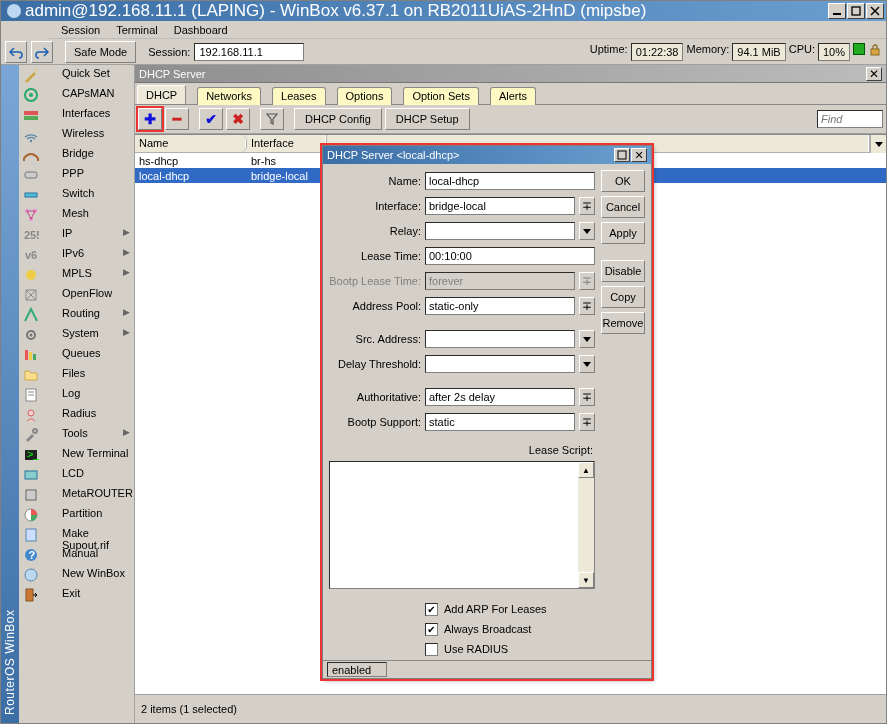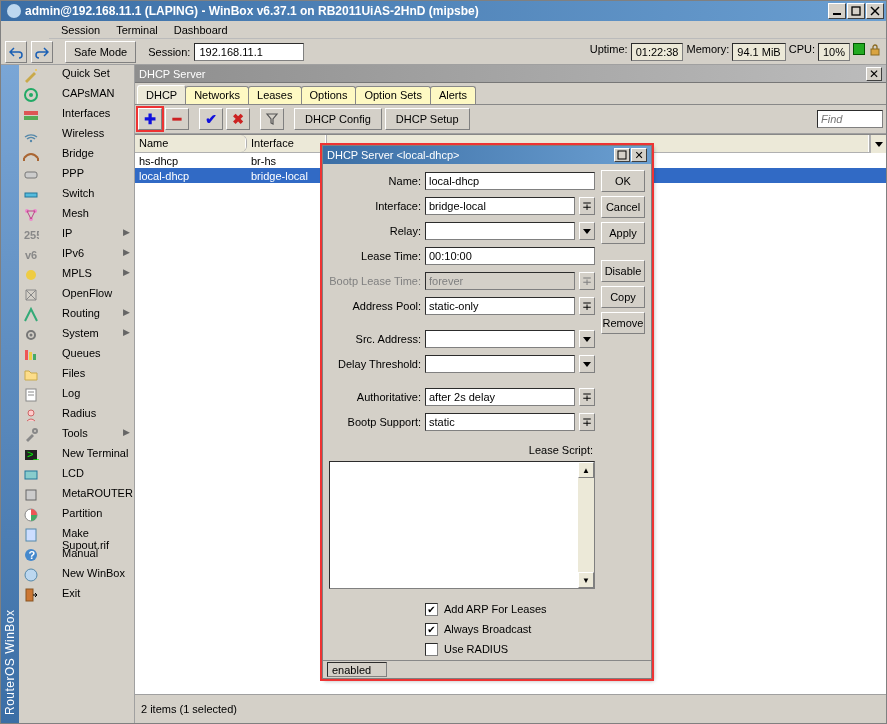--- a/index.html
+++ b/index.html
@@ -2,21 +2,21 @@
 <html><head>
 <meta charset="utf-8">
 <style>
 * { box-sizing: border-box; margin: 0; padding: 0; font-family: "Tahoma", "Segoe UI", sans-serif; font-size: 11px; }
 html, body { width: 887px; height: 724px; overflow: hidden; }
 body { background: #d4d0c8; display: flex; flex-direction: column; border: 1px solid #808080; }
 
 
 .titlebar { background: linear-gradient(to right, #3b6ea5, #6b9fd1); height: 20px; display: flex; align-items: center; color: #fff; padding: 0 2px; }
 .titlebar .tb-icon { width: 14px; height: 14px; border-radius: 50%; background: #bcd7ef; margin: 0 4px; }
-.titlebar .title-text { flex: 1; font-weight: bold; font-size: 12px; white-space: nowrap; overflow: hidden; }
+.titlebar .title-text { flex: 1; font-weight: normal; font-size: 17px; white-space: nowrap; overflow: hidden; }
 .titlebar .win-btns { display: flex; gap: 0; }
 .titlebar .win-btn { width: 18px; height: 16px; background: #d4d0c8; border: 1px solid #fff; border-right-color:#404040; border-bottom-color:#404040; display:flex; align-items:center; justify-content:center; color:#000; font-weight:bold; font-size:10px; line-height:10px; cursor:default; margin-left:1px;}
 .titlebar .win-btn svg { width:10px; height:10px; }
 
 
 .menubar { height: 18px; background: #d4d0c8; display: flex; align-items: center; padding: 0 4px; border-bottom: 1px solid #bbb; margin-left: 48px; }
 .menubar .menu-item { padding: 1px 8px; cursor: default; }
 
 
 .app-toolbar { height: 26px; background: #d4d0c8; display: flex; align-items: center; padding: 0 4px; gap: 4px; border-bottom: 1px solid #a0a0a0; }
@@ -41,21 +41,21 @@
 .side-item { display:flex; align-items:flex-start; height:20px; padding:0 4px; gap:23px; cursor:default; position:relative; }
 .side-item .sicon { width:16px; height:16px; display:flex; align-items:center; justify-content:center; }
 .side-item .sicon svg { width:16px; height:16px; }
 .side-item .arrow { margin-left:auto; color:#666; font-size:9px; }
 
 
 .main { flex:1; display:flex; flex-direction:column; min-width:0; min-height:0; position:relative; }
 .inner-titlebar { background: linear-gradient(to right, #8e8e8e, #bcbcbc); height:18px; color:#fff; display:flex; align-items:center; padding:0 4px; font-size:11px; border-bottom:1px solid #777; }
 .inner-titlebar .inner-close { margin-left:auto; width:16px; height:14px; background:#d4d0c8; border:1px solid #fff; border-right-color:#404040; border-bottom-color:#404040; display:flex; align-items:center; justify-content:center; color:#000; font-size:12px; }
 
-.tabstrip { background:#d4d0c8; display:flex; align-items:flex-start; height:22px; padding:2px 2px 0 2px; border-bottom:1px solid #888; gap:0; }
+.tabstrip { background:#d4d0c8; display:flex; align-items:center; height:22px; padding:2px 2px 0 2px; border-bottom:1px solid #888; gap:12px; }
 .tab { padding: 2px 8px 3px; border:1px solid #888; border-bottom:none; background:#fef9c3; margin-right:-1px; cursor:default; position:relative; top:1px; border-radius:3px 3px 0 0; }
 .tab.active { background:#ece9d8; border-color:#fff #888 #ece9d8 #fff; z-index:3; padding-top:3px; top:0; }
 
 
 .actionbar { background:#d4d0c8; display:flex; align-items:center; gap:3px; padding:3px; border-bottom:1px solid #a0a0a0; position:relative; }
 .actionbar .abtn { width:24px; height:22px; border:1px solid #fff; border-right-color:#808080; border-bottom-color:#808080; display:flex; align-items:center; justify-content:center; font-weight:bold; font-size:14px; cursor:default; }
 .actionbar .abtn.red-hl { outline: 2px solid #e33; }
 .actionbar .txtbtn { height:22px; padding:0 10px; border:1px solid #fff; border-right-color:#808080; border-bottom-color:#808080; display:flex; align-items:center; cursor:default; }
 .actionbar .find { margin-left:auto; height:18px; border:1px inset #808080; background:#fff; width:66px; padding:0 3px; color:#888; font-style:italic; }
 

